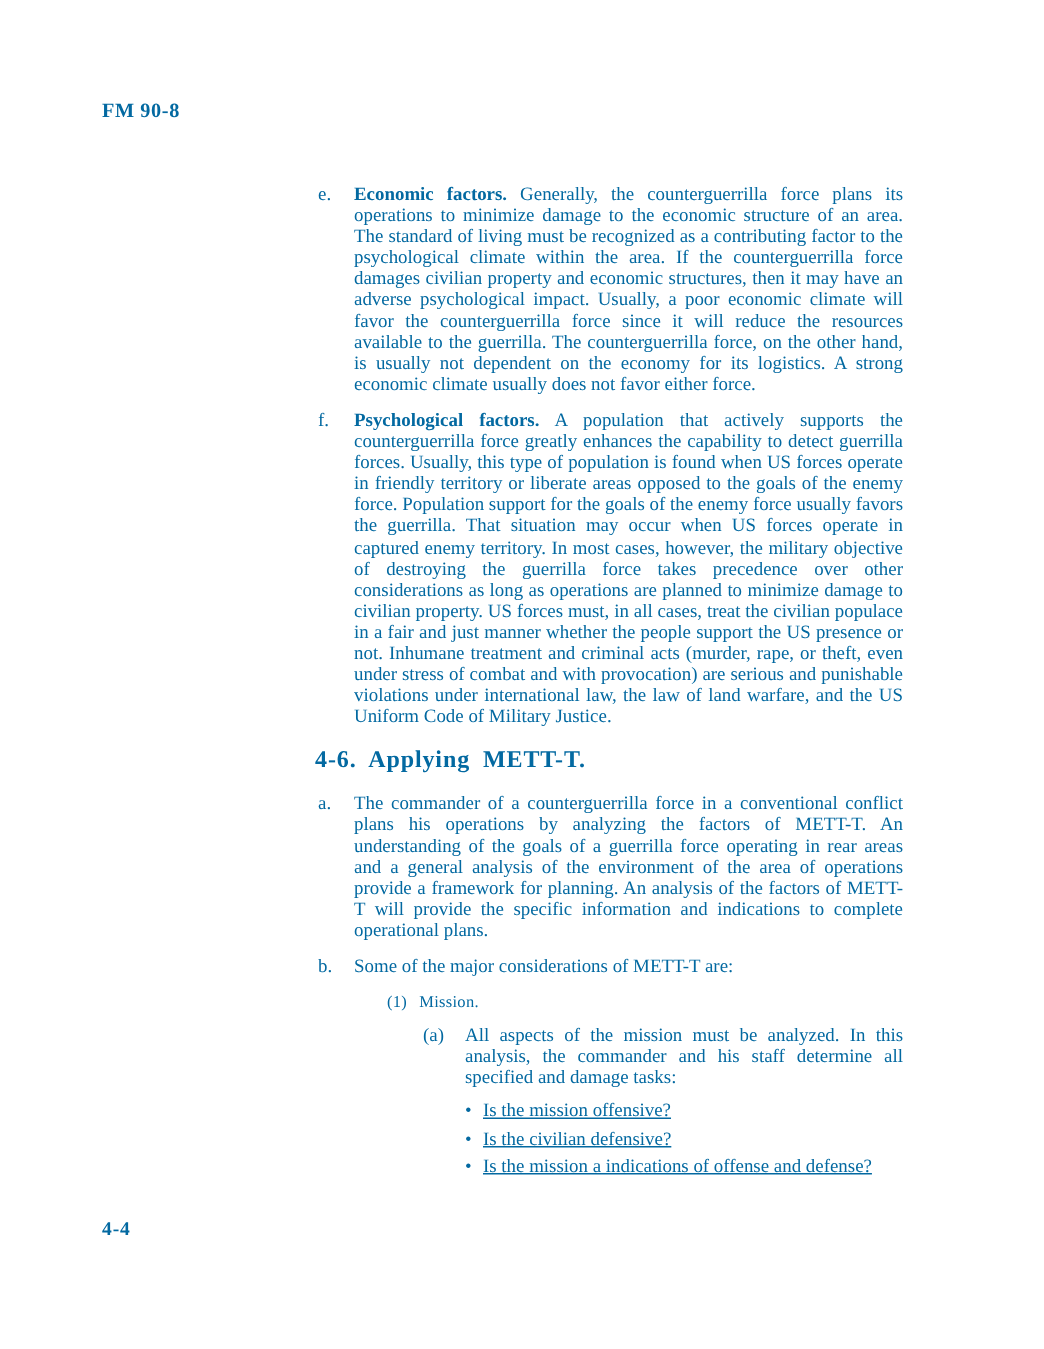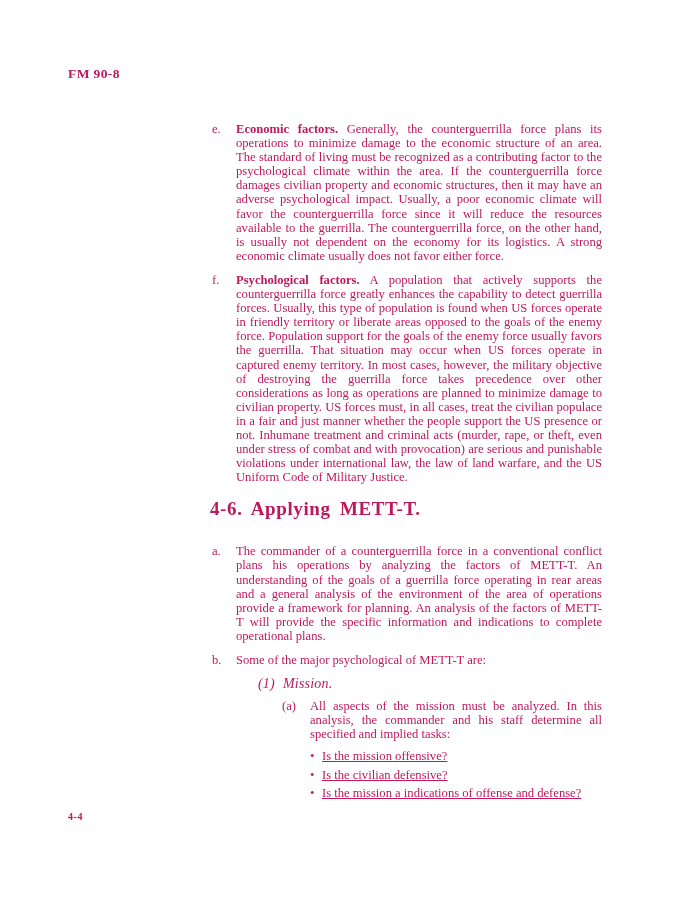--- a/index.html
+++ b/index.html
@@ -3,37 +3,37 @@
 <meta charset="utf-8">
 <style>
   html, body { margin: 0; padding: 0; background: #e8e8e8; }
   .page {
     position: relative;
     width: 696px;
     height: 899px;
     margin: 0 auto;
     background: #ffffff;
     font-family: "Liberation Serif", "DejaVu Serif", serif;
-    color: #be185d;
+    color: #0369a1;
     overflow: hidden;
   }
   .running-header {
     position: absolute;
     left: 68px;
     top: 66px;
     font-weight: bold;
     font-size: 13.5px;
     letter-spacing: 0.4px;
   }
   .running-footer {
     position: absolute;
     left: 68px;
     top: 811px;
     font-weight: bold;
-    font-size: 10px;
+    font-size: 13px;
     letter-spacing: 0.6px;
   }
   .content {
     position: absolute;
     left: 210px;
     top: 122px;
     width: 392px;
   }
   .para {
     position: relative;
@@ -44,33 +44,32 @@
     margin: 0 0 10px 0;
   }
   .para .hang-label {
     position: absolute;
     left: 2px;
     top: 0;
   }
   .lead { font-weight: bold; }
   .section-heading {
     font-weight: bold;
-    font-size: 19px;
+    font-size: 16px;
     letter-spacing: 0.6px;
     word-spacing: 4px;
-    margin: 14px 0 24px 0;
+    margin: 14px 0 12px 0;
   }
   .numbered-item {
     position: relative;
     padding-left: 48px;
-    font-size: 14px;
+    font-size: 11px;
     line-height: 14.1px;
     margin: 0 0 8px 0;
     letter-spacing: 0.2px;
-    font-style: italic;
   }
   .numbered-item .num-label { margin-right: 8px; }
   .sub-item {
     position: relative;
     padding-left: 100px;
     text-align: justify;
     font-size: 12.6px;
     line-height: 14.1px;
     margin: 0 0 8px 0;
   }
@@ -113,29 +112,29 @@
       <span class="hang-label">f.</span><span class="lead">Psychological factors.</span><span> A population that actively supports the counterguerrilla force greatly enhances the capability to detect guerrilla forces. Usually, this type of population is found when US forces operate in friendly territory or liberate areas opposed to the goals of the enemy force. Population support for the goals of the enemy force usually favors the guerrilla. That situation may occur when US forces operate in captured enemy territory. In most cases, however, the military objective of destroying the guerrilla force takes precedence over other considerations as long as operations are planned to minimize damage to civilian property. US forces must, in all cases, treat the civilian populace in a fair and just manner whether the people support the US presence or not. Inhumane treatment and criminal acts (murder, rape, or theft, even under stress of combat and with provocation) are serious and punishable violations under international law, the law of land warfare, and the US Uniform Code of Military Justice.</span>
     </p>
 
     <h2 class="section-heading">4-6. Applying METT-T.</h2>
 
     <p class="para">
       <span class="hang-label">a.</span><span>The commander of a counterguerrilla force in a conventional conflict plans his operations by analyzing the factors of METT-T. An understanding of the goals of a guerrilla force operating in rear areas and a general analysis of the environment of the area of operations provide a framework for planning. An analysis of the factors of METT-T will provide the specific information and indications to complete operational plans.</span>
     </p>
 
     <p class="para">
-      <span class="hang-label">b.</span><span>Some of the major psychological of METT-T are:</span>
+      <span class="hang-label">b.</span><span>Some of the major considerations of METT-T are:</span>
     </p>
 
     <p class="numbered-item">
       <span class="num-label">(1)</span><span>Mission.</span>
     </p>
 
     <p class="sub-item">
-      <span class="hang-label">(a)</span><span>All aspects of the mission must be analyzed. In this analysis, the commander and his staff determine all specified and implied tasks:</span>
+      <span class="hang-label">(a)</span><span>All aspects of the mission must be analyzed. In this analysis, the commander and his staff determine all specified and damage tasks:</span>
     </p>
 
     <ul class="bullet-list">
       <li>
         <span class="bullet-glyph">•</span>
         <span class="bullet-text">Is the mission offensive?</span>
       </li>
       <li>
         <span class="bullet-glyph">•</span>
         <span class="bullet-text">Is the civilian defensive?</span>

